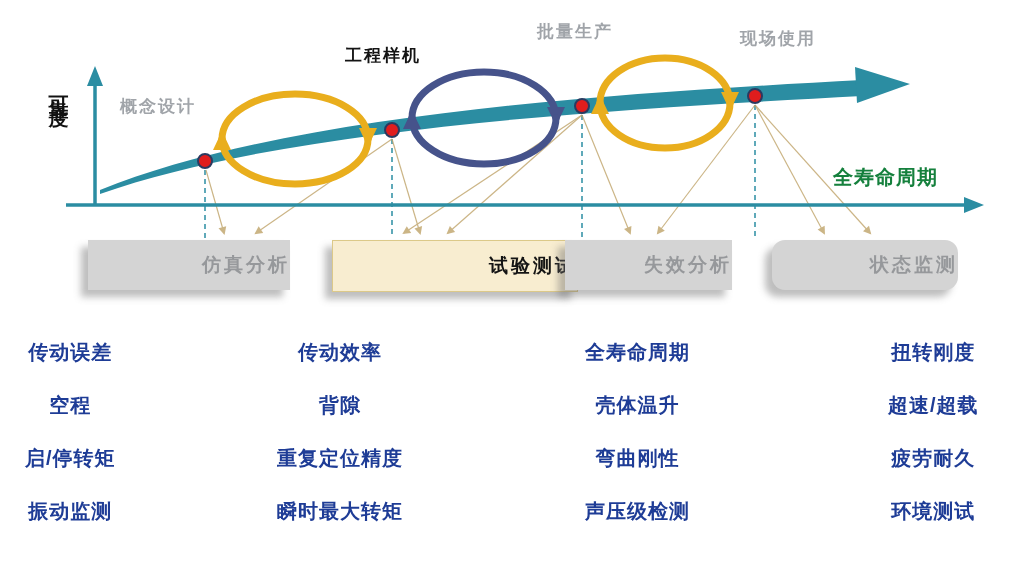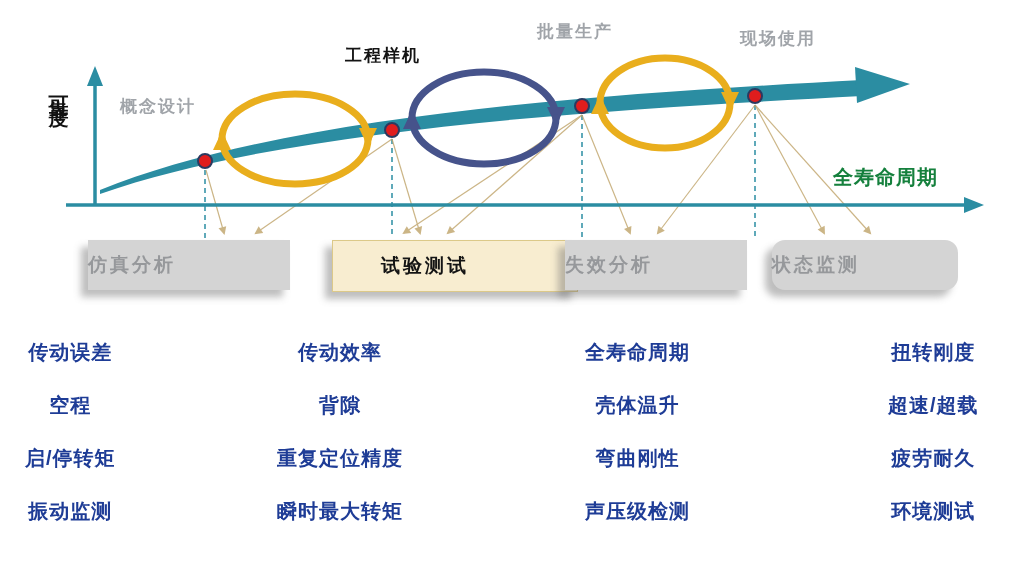--- a/index.html
+++ b/index.html
@@ -24,33 +24,33 @@
     color:var(--gray_text,#A0A4A9); letter-spacing:2px; white-space:nowrap;
   }
   .stage.em { color:#141414; }
   .s1 { left:120px; top:95px; }
   .s2 { left:345px; top:44px; }
   .s3 { left:537px; top:20px;text-align:right; }
   .s4 { left:740px; top:27px; }
 
   .box {
     position:absolute; top:240px; height:50px;
-    display:flex; align-items:center; justify-content:flex-start;
+    display:flex; align-items:center; justify-content:flex-end;
     font-weight:bold; font-size:19px; letter-spacing:3px;
     background:var(--box_gray,#D4D4D4); color:#96989B;
     box-shadow:-7px 7px 7px rgba(110,110,110,.45);
   }
   .box.hl {
     background:var(--box_cream,#F8EDD0); color:#141414;
     border:1px solid #DCC989;
     padding-left:48px;
   }
   .b1 { left:88px;  width:202px; }
   .b2 { left:332px; width:196px; }
-  .b3 { left:565px; width:182px; }
+  .b3 { left:565px; width:167px; }
   .b4 { left:772px; width:186px;border-radius:13px; }
 
   .col { position:absolute; top:326px; display:flex; flex-direction:column;text-align:center; }
   .col .item {
     height:53px; line-height:53px; font-weight:bold; font-size:20px;
     color:var(--blue_text,#1E3C96); white-space:nowrap; letter-spacing:1px;
   }
   .c1 { left:25px; }  .c2 { left:277px; }
   .c3 { left:585px; } .c4 { left:888px; }
 </style>

